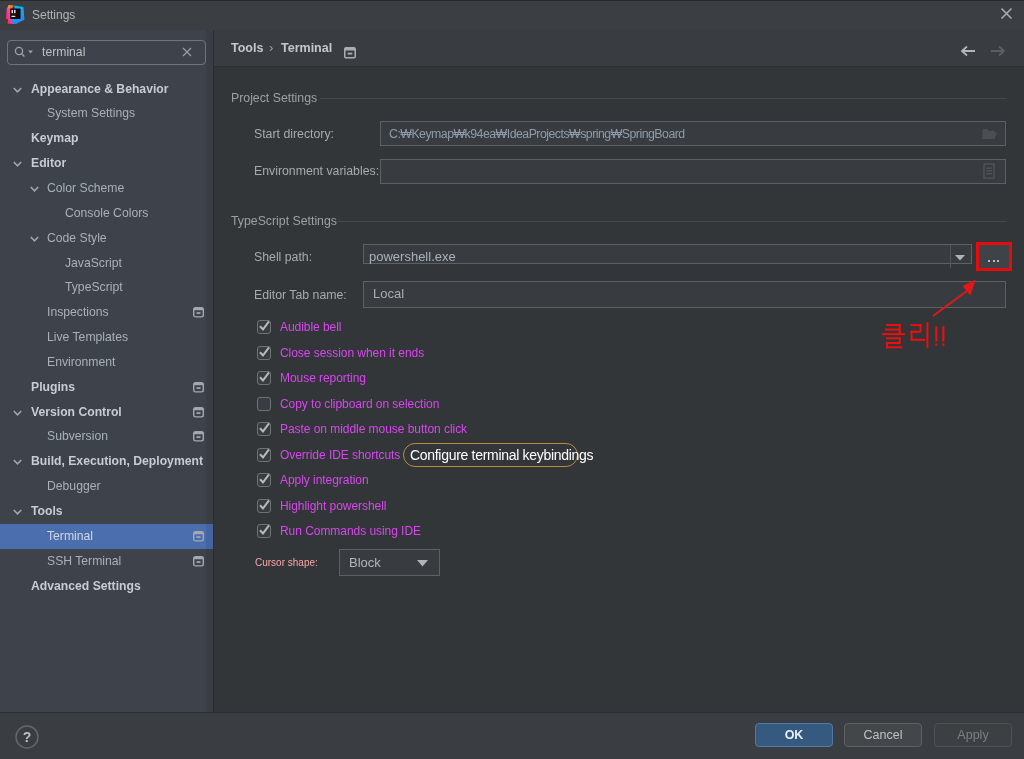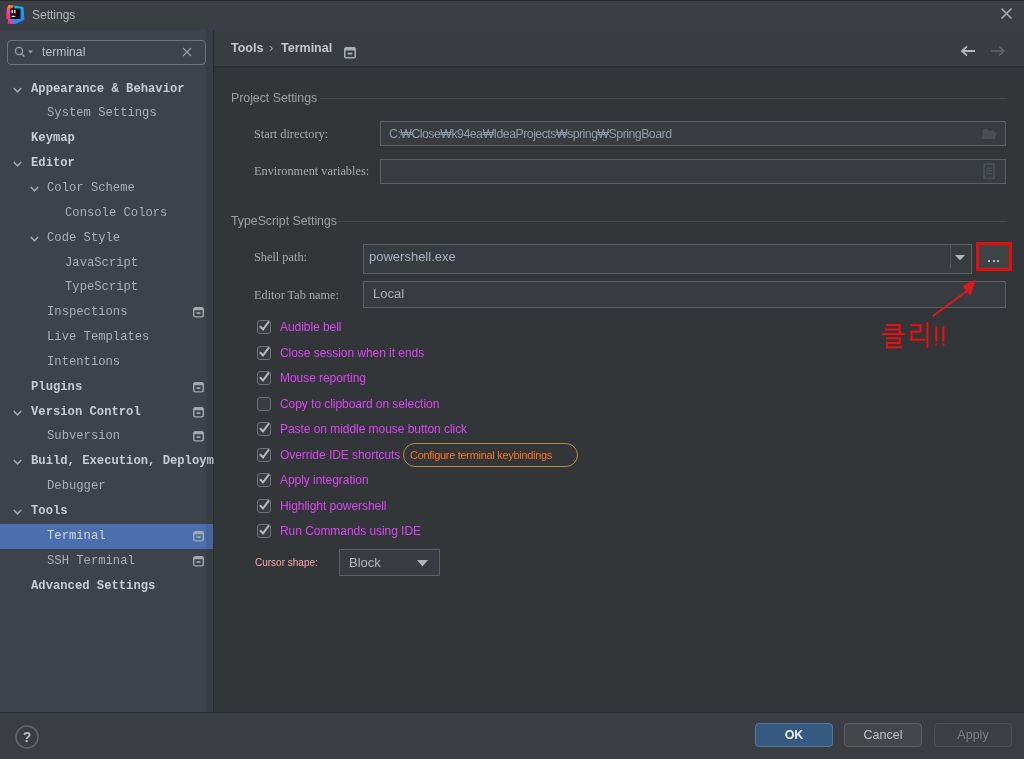--- a/index.html
+++ b/index.html
@@ -8,30 +8,30 @@
   .abs { position:absolute; }
 
   
   #titlebar { left:0; top:0; width:1024px; height:30px; background:#3b3f43; border-top:1px solid #27292b; }
   #title-text { left:32px; top:0; height:30px; line-height:30px; font-size:12px; color:#b2b5b7; }
 
   
   #sidebar { left:0; top:30px; width:214px; height:682px; background:#3e424b; border-right:1px solid #2a2d30; }
   #searchbox { left:7px; top:10px; width:199px; height:25px; border:1px solid #70747a; border-radius:4px; }
   #search-text { left:31px; top:0; height:23px; line-height:23px; font-size:12.2px; color:#bcc0c3; }
-  .trow { left:0; width:213px; height:25px; line-height:25px; font-size:12.2px; color:#a9b0b8; white-space:nowrap;font-family:Liberation Mono, monospace; }
+  .trow { left:0; width:213px; height:25px; line-height:25px; font-size:12.2px; color:#a9b0b8; white-space:nowrap; }
   .trow b { color:#c7ccd3; font-weight:bold; }
   .trow.sel { background:#4b6eaf; color:#d2d7dd; }
   .chev { position:absolute; top:10px; width:9px; height:6px; }
   .wicon { position:absolute; left:193px; top:7px; width:11px; height:11px; }
 
   
   #content { left:214px; top:30px; width:810px; height:682px; background:#323639; }
   #crumbbar { left:0; top:0; width:810px; height:37px; background:#393d41; border-bottom:1px solid #2b2e31; line-height:37px; }
-  .label { font-size:12.3px; color:#a8abad; white-space:nowrap;font-family:Liberation Serif, serif; }
+  .label { font-size:12.3px; color:#a8abad; white-space:nowrap; }
   .sechdr { font-size:12.3px; color:#9da0a3; white-space:nowrap; }
   .secline { height:1px; background:#44474b; }
   .field { background:#383c40; border:1px solid #5d6164; font-size:13px; color:#a9aeb4; line-height:23px; white-space:nowrap; }
   .cb { position:absolute; width:14px; height:14px; border:1.5px solid #6f7377; border-radius:3px; background:#393d41; }
   .cblabel { position:absolute; font-size:12px; letter-spacing:-0.05px; color:#d946ef; white-space:nowrap; line-height:14px; }
 
   
   #bottombar { left:0; top:712px; width:1024px; height:47px; background:#3a3e42; border-top:1px solid #2a2d2f; }
   .btn { position:absolute; top:10px; width:78px; height:24px; border-radius:4px; font-size:12.5px; text-align:center; line-height:22px; }
 </style>
@@ -124,21 +124,21 @@
         <svg class="wicon" viewBox="0 0 11 11">
           <rect x="0.7" y="0.7" width="9.6" height="9.2" rx="1.8" fill="none" stroke="#a4a9ae" stroke-width="1.4"></rect>
           <path d="M0.7,2.5 Q0.7,0.7 2.5,0.7 L8.5,0.7 Q10.3,0.7 10.3,2.5 L10.3,3.2 L0.7,3.2 Z" fill="#a4a9ae"></path>
           <rect x="3.5" y="5.2" width="4" height="1.7" fill="#a4a9ae"></rect>
         </svg>
       </div>
       <div class="abs trow" style="top:295.0px">
         <span style="position:absolute;left:47px">Live Templates</span>
       </div>
       <div class="abs trow" style="top:319.9px">
-        <span style="position:absolute;left:47px">Intentions</span>
+        <span style="position:absolute;left:47px">Environment</span>
       </div>
       <div class="abs trow" style="top:344.7px">
         <span style="position:absolute;left:31px"><b>Plugins</b></span>
         <svg class="wicon" viewBox="0 0 11 11">
           <rect x="0.7" y="0.7" width="9.6" height="9.2" rx="1.8" fill="none" stroke="#a4a9ae" stroke-width="1.4"></rect>
           <path d="M0.7,2.5 Q0.7,0.7 2.5,0.7 L8.5,0.7 Q10.3,0.7 10.3,2.5 L10.3,3.2 L0.7,3.2 Z" fill="#a4a9ae"></path>
           <rect x="3.5" y="5.2" width="4" height="1.7" fill="#a4a9ae"></rect>
         </svg>
       </div>
       <div class="abs trow" style="top:369.6px">
@@ -213,40 +213,40 @@
   </svg>
   <svg class="abs" style="left:776px;top:15px" width="16" height="12" viewBox="0 0 16 12">
     <path d="M1,6 L13.5,6 M9,1.5 L14,6 L9,10.5" stroke="#5b5f62" stroke-width="1.8" fill="none"></path>
   </svg>
 
   <span class="abs sechdr" style="left:17px;top:61px">Project Settings</span>
   <div class="abs secline" style="left:106px;top:68px;width:687px"></div>
 
   <span class="abs label" style="left:40px;top:97px">Start directory:</span>
   <div class="abs field" style="left:166px;top:91px;width:626px;height:25px">
-    <span style="margin-left:8px;font-size:12.3px;letter-spacing:-0.5px;color:#919ca9">C:₩Close₩k94ea₩IdeaProjects₩spring₩SpringBoard</span>
+    <span style="margin-left:8px;font-size:12.3px;letter-spacing:-0.5px;color:#919ca9">C:₩Keymap₩k94ea₩IdeaProjects₩spring₩SpringBoard</span>
   </div>
   <svg class="abs" style="left:767px;top:97px" width="17" height="13" viewBox="0 0 17 13">
     <path d="M1,12 L2,2 L6.3,2 L7.8,3.8 L13.5,3.8 L13.2,5.6 L16,5.6 L13.6,12 Z" fill="#4b4f53"></path>
   </svg>
 
   <span class="abs label" style="left:40px;top:134px">Environment variables:</span>
   <div class="abs field" style="left:166px;top:129px;width:626px;height:25px"></div>
   <svg class="abs" style="left:769px;top:133px" width="12" height="16" viewBox="0 0 12 16">
     <rect x="1" y="1" width="10" height="14" fill="none" stroke="#51555a" stroke-width="1.3"></rect>
     <rect x="3" y="4.5" width="6" height="1.3" fill="#51555a"></rect>
     <rect x="3" y="7.3" width="6" height="1.3" fill="#51555a"></rect>
     <rect x="3" y="10.1" width="6" height="1.3" fill="#51555a"></rect>
   </svg>
 
   <span class="abs sechdr" style="left:17px;top:184px">TypeScript Settings</span>
   <div class="abs secline" style="left:123px;top:191px;width:670px"></div>
 
   <span class="abs label" style="left:40px;top:220px">Shell path:</span>
-  <div class="abs field" style="left:149px;top:214px;width:609px;height:30px">
+  <div class="abs field" style="left:149px;top:214px;width:609px;height:20px">
     <span style="margin-left:5px;color:#a9b2bc">powershell.exe</span>
   </div>
   <div class="abs" style="left:736px;top:215px;width:1px;height:23px;background:#515559"></div>
   <svg class="abs" style="left:741px;top:225px" width="10" height="6" viewBox="0 0 10 6">
     <polygon points="0,0 10,0 5,5.5" fill="#b0b4b7"></polygon>
   </svg>
 
   <div class="abs" style="left:762px;top:212px;width:36px;height:29px;border:3px solid #e40c0c">
     <div style="position:absolute;inset:0;background:#3e4347">
       <div style="position:absolute;left:9px;top:15px;width:2px;height:2px;background:#b7babd"></div>
@@ -299,21 +299,21 @@
       </svg>
       <span class="cblabel" style="left:66px;top:468.5px">Highlight powershell</span>
       <div class="cb" style="left:43px;top:494.0px"></div>
       <svg class="abs" style="left:43px;top:492.0px" width="15" height="15" viewBox="0 0 15 15">
         <path d="M3,8.2 L6,11.4 L12,3.4" stroke="#b6bab9" stroke-width="2" fill="none"></path>
       </svg>
       <span class="cblabel" style="left:66px;top:494.0px">Run Commands using IDE</span>
     </div>
 
   <div class="abs" style="left:189px;top:413px;width:175px;height:24px;border:1.5px solid #b98c3e;border-radius:12px"></div>
-  <span class="abs" style="left:196px;top:413px;line-height:24px;font-size:11px;letter-spacing:-0.3px;color:#f97316">Configure terminal keybindings</span>
+  <span class="abs" style="left:196px;top:413px;line-height:24px;font-size:14px;letter-spacing:-0.3px;color:#ffffff">Configure terminal keybindings</span>
 
   <span class="abs" style="left:41px;top:527px;font-size:10px;color:#fca5a5">Cursor shape:</span>
   <div class="abs field" style="left:125px;top:519px;width:101px;height:27px">
     <span style="margin-left:9px;line-height:25px;color:#b3b7ba">Block</span>
   </div>
   <svg class="abs" style="left:203px;top:530px" width="11" height="7" viewBox="0 0 11 7">
     <polygon points="0,0 11,0 5.5,6.5" fill="#b0b4b7"></polygon>
   </svg>
 
   <svg class="abs" style="left:712px;top:244px" width="56" height="48" viewBox="0 0 56 48">

